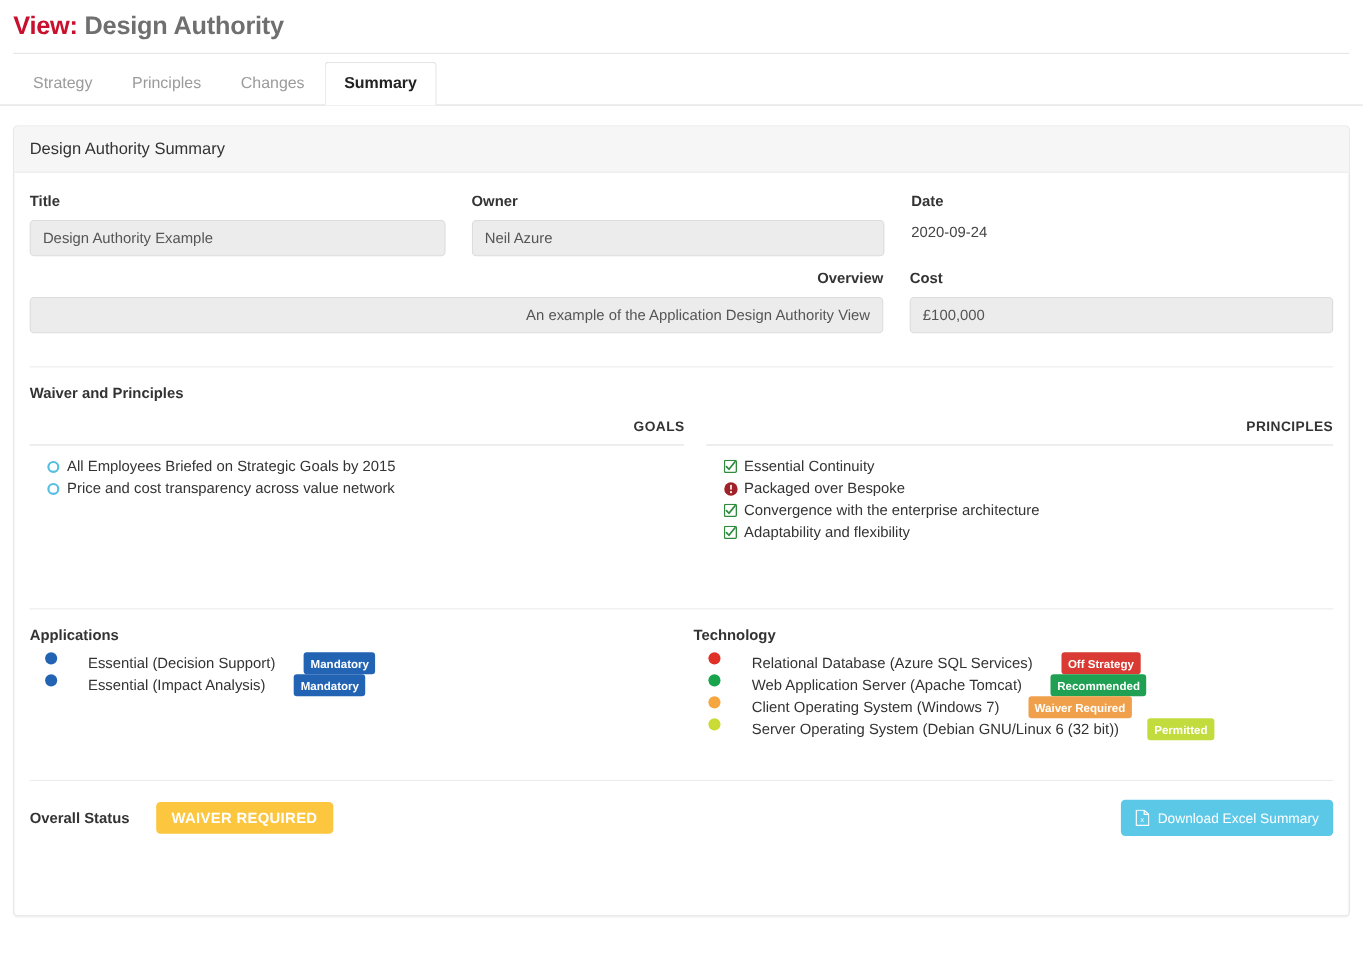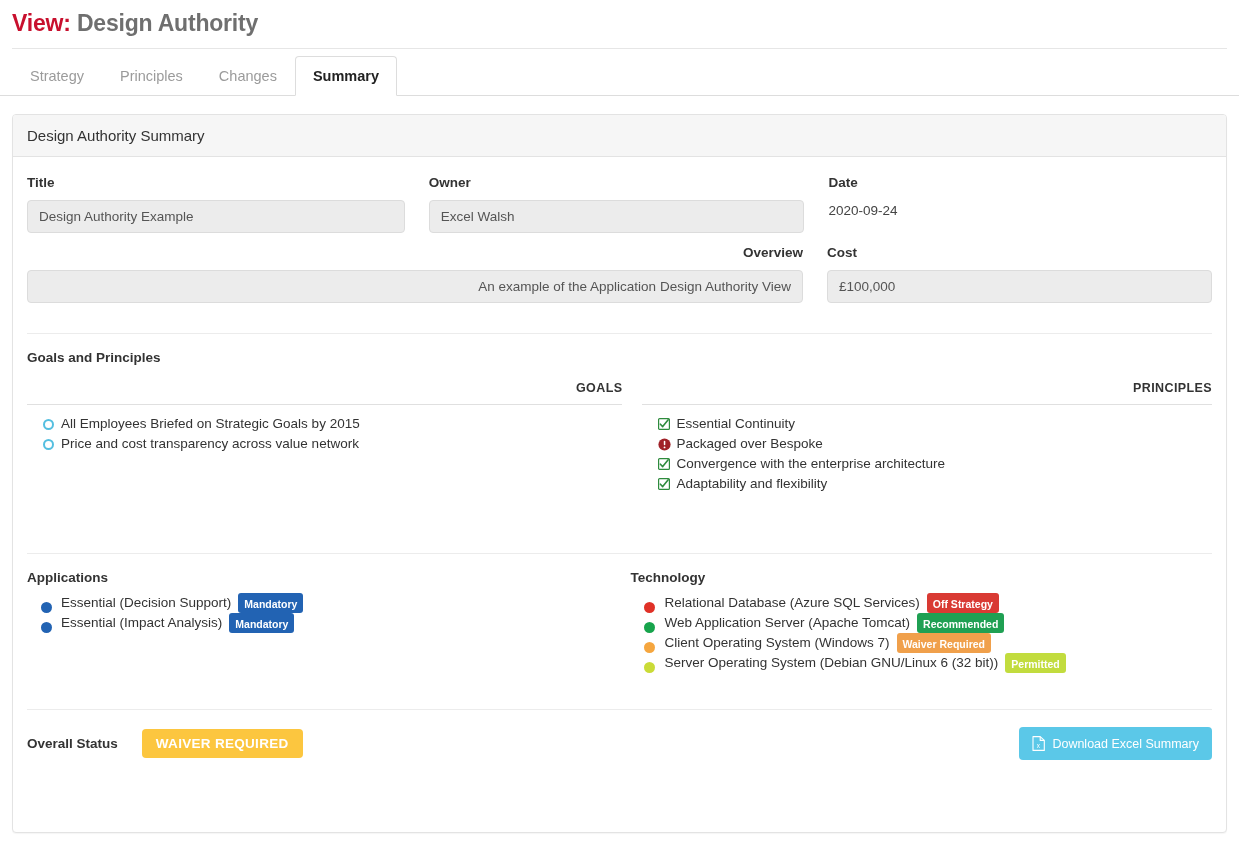--- a/index.html
+++ b/index.html
@@ -202,26 +202,27 @@
   .goals-block, .principles-block { min-height: 120px; }
 
   
   .list-simple {
     list-style: none;
     margin: 8px 0 0 0;
     padding: 0;
   }
   .list-simple li {
     display: flex;
-    align-items: flex-end;
+    align-items: flex-start;
     font-size: 13.5px;
     color: #333333;
     height: 20px;
     line-height: 20px;
     padding-left: 14px;
+    gap: 19px;
   }
   .list-simple li .li-icon {
     width: 20px;
     flex: 0 0 20px;
     display: inline-flex;
     align-items: center;
   }
   .item-text { white-space: nowrap; }
   .badge {
     display: inline-block;
@@ -308,42 +309,42 @@
 
   <div class="card-body">
 
     <div class="form-row">
       <div class="field title-field">
         <span class="field-label">Title</span>
         <div class="field-input">Design Authority Example</div>
       </div>
       <div class="field owner-field">
         <span class="field-label">Owner</span>
-        <div class="field-input">Excel Walsh</div>
+        <div class="field-input">Neil Azure</div>
       </div>
       <div class="field date-field">
         <span class="field-label">Date</span>
         <div class="field-static">2020-09-24</div>
       </div>
     </div>
 
     <div class="form-row">
       <div class="field overview-field">
         <span class="field-label">Overview</span>
         <div class="field-input">An example of the Application Design Authority View</div>
       </div>
       <div class="field cost-field">
         <span class="field-label">Cost</span>
         <div class="field-input">£100,000</div>
       </div>
     </div>
 
     <div class="divider" style="margin-top:30px;"></div>
 
-    <div class="section-title">Goals and Principles</div>
+    <div class="section-title">Waiver and Principles</div>
 
     <div class="two-col">
       <div class="col-left goals-block">
         <div class="col-heading">GOALS</div>
         <ul class="item-list">
           <li>
             <span class="li-icon">
                 <span class="icon-circle-outline"></span>
               </span>
             <span>All Employees Briefed on Strategic Goals by 2015</span>

